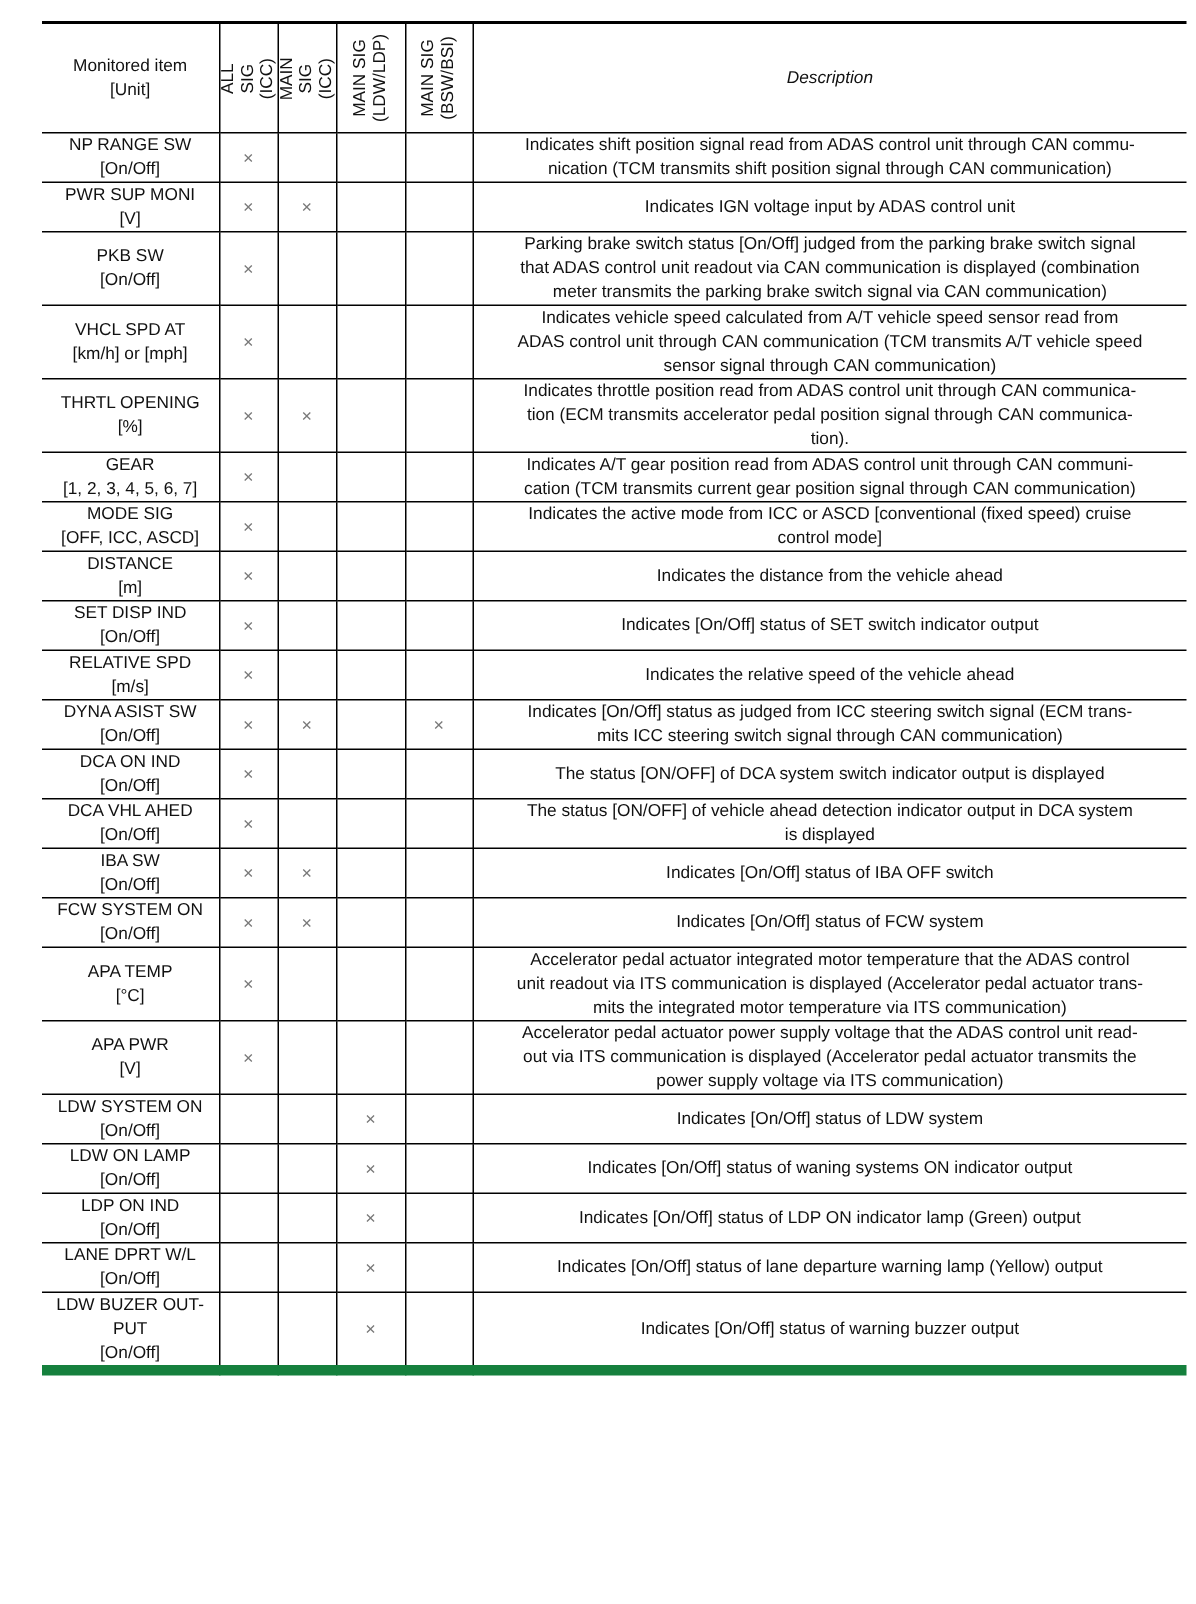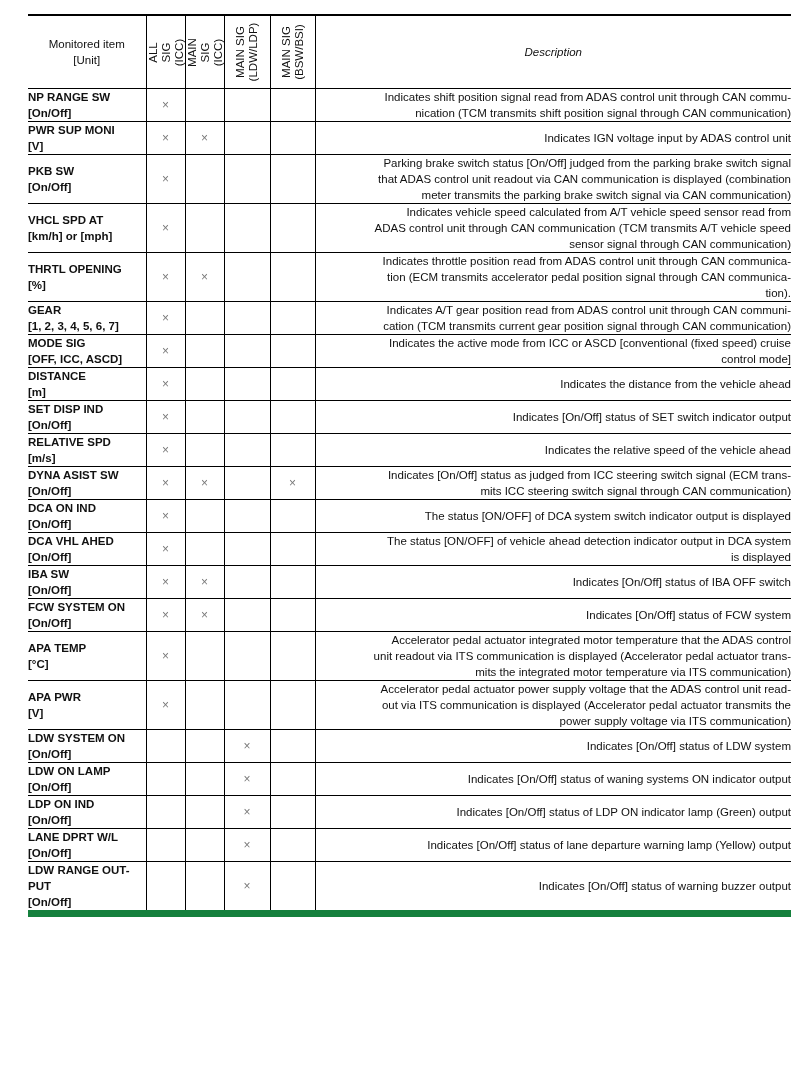--- a/index.html
+++ b/index.html
@@ -59,34 +59,33 @@
   }
   .vtext {
     transform: rotate(-90deg);
     white-space: pre-line;
     text-align: center;
     line-height: 13px;
     font-size: 11.5px;
   }
   .item-cell {
     padding: 4px 4px 4px 7px;
-    text-align: left;
+    text-align: center;
     white-space: pre-line;
-    font-weight: bold;
   }
   .sig-cell {
     text-align: center;
   }
   .check {
     color: #7a7a7a;
     font-size: 12px;
   }
   .desc-cell {
     padding: 4px 6px 4px 7px;
-    text-align: right;
+    text-align: center;
     white-space: pre-line;
   }
 </style>
 </head>
 <body>
 
 <div class="page">
   <table class="monitored">
     <colgroup>
       <col style="width:118px">
@@ -326,21 +325,21 @@
         <tr>
           <td class="item-cell">LANE DPRT W/L
 [On/Off]</td>
           <td class="sig-cell"></td>
           <td class="sig-cell"></td>
           <td class="sig-cell"><span class="check">×</span></td>
           <td class="sig-cell"></td>
           <td class="desc-cell">Indicates [On/Off] status of lane departure warning lamp (Yellow) output</td>
         </tr>
         <tr>
-          <td class="item-cell">LDW RANGE OUT-
+          <td class="item-cell">LDW BUZER OUT-
 PUT
 [On/Off]</td>
           <td class="sig-cell"></td>
           <td class="sig-cell"></td>
           <td class="sig-cell"><span class="check">×</span></td>
           <td class="sig-cell"></td>
           <td class="desc-cell">Indicates [On/Off] status of warning buzzer output</td>
         </tr>
       </tbody>
   </table>

